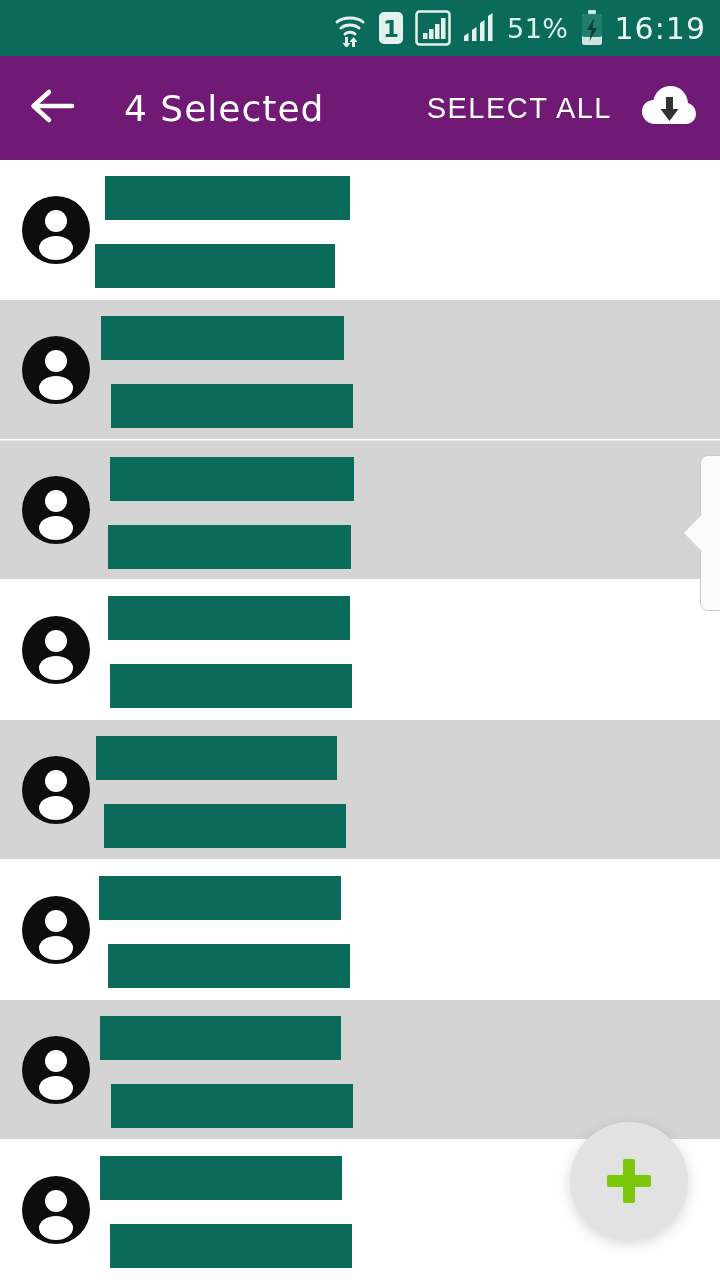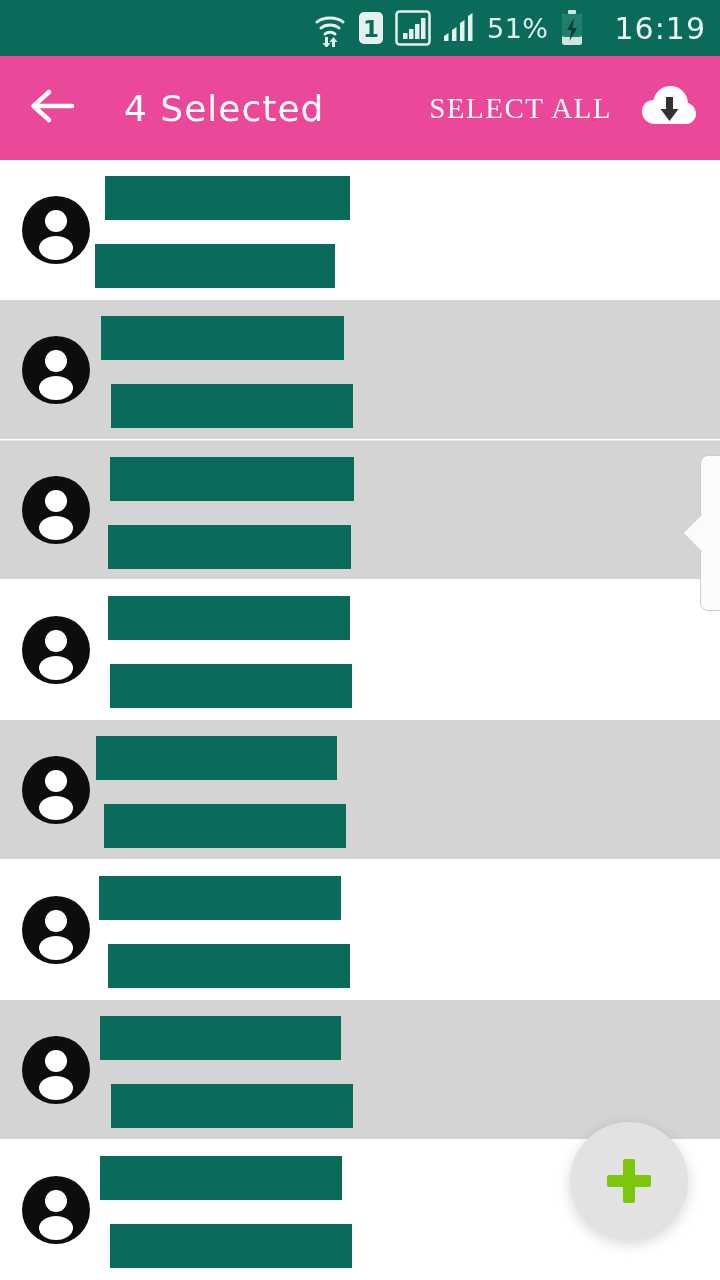--- a/index.html
+++ b/index.html
@@ -18,28 +18,28 @@
     background:#0a6b5b;
     display:flex; align-items:center; justify-content:flex-end;
     padding-right:14px; gap:11px;
   }
   .sb-icon { display:flex; align-items:center; justify-content:center; }
   .sb-text {
     color:#dff0ec; font-size:27px; letter-spacing:0.5px;
     font-family:"DejaVu Sans", sans-serif; font-weight:400;
   }
   .sb-clock {
-    color:#eaf7f4; font-size:30px; letter-spacing:1px; margin-left:20px;
+    color:#eaf7f4; font-size:30px; letter-spacing:1px; margin-left:0;
   }
 
   
   .app-bar {
     position:absolute; top:56px; left:0;
     width:720px; height:104px;
-    background:#ec4899;
+    background:#701a75;
     display:flex; align-items:center;
   }
   .back-btn {
     width:104px; height:104px;
     display:flex; align-items:center; justify-content:center;
     cursor:pointer;
   }
   .app-title {
     color:#ffffff;
     font-size:36px;
@@ -50,21 +50,21 @@
     white-space:nowrap;
   }
   .app-actions {
     margin-left:auto;
     display:flex; align-items:center; gap:6px;
     padding-right:14px;
   }
   .select-all-btn {
     color:#ffffff; font-size:29px; letter-spacing:1.5px;
     padding:10px 14px; cursor:pointer; white-space:nowrap;
-    font-family:Liberation Serif, serif;
+    font-family:Liberation Sans, sans-serif;
   }
   .download-btn {
     width:74px; height:74px;
     display:flex; align-items:center; justify-content:center;
     cursor:pointer;
   }
 
   
   .list {
     position:absolute; top:160px; left:0;

